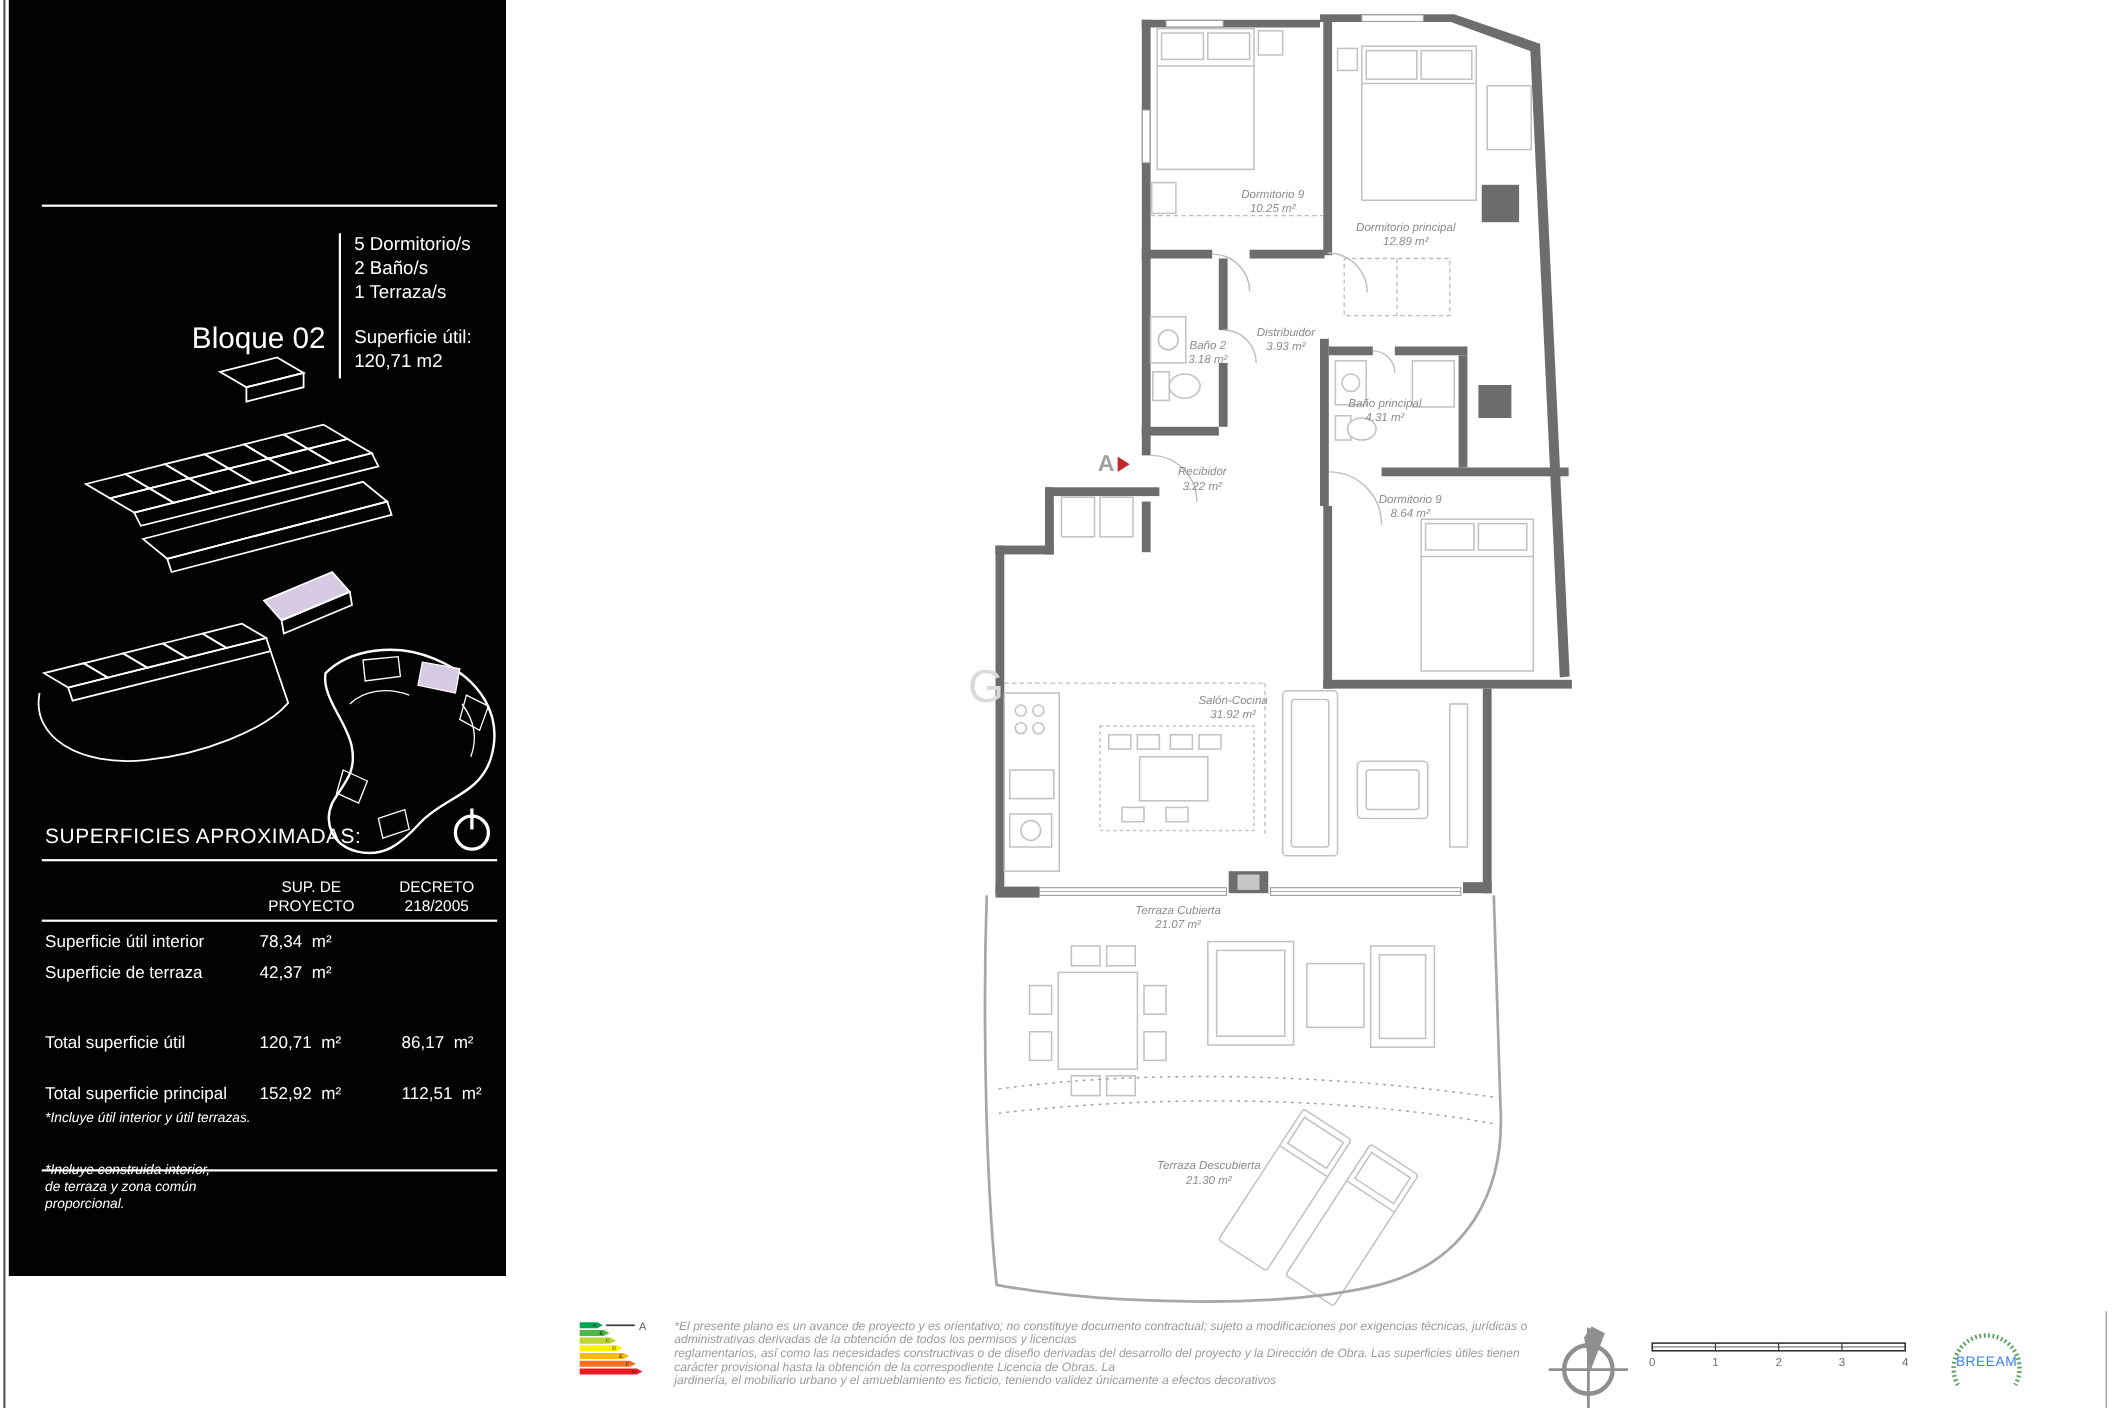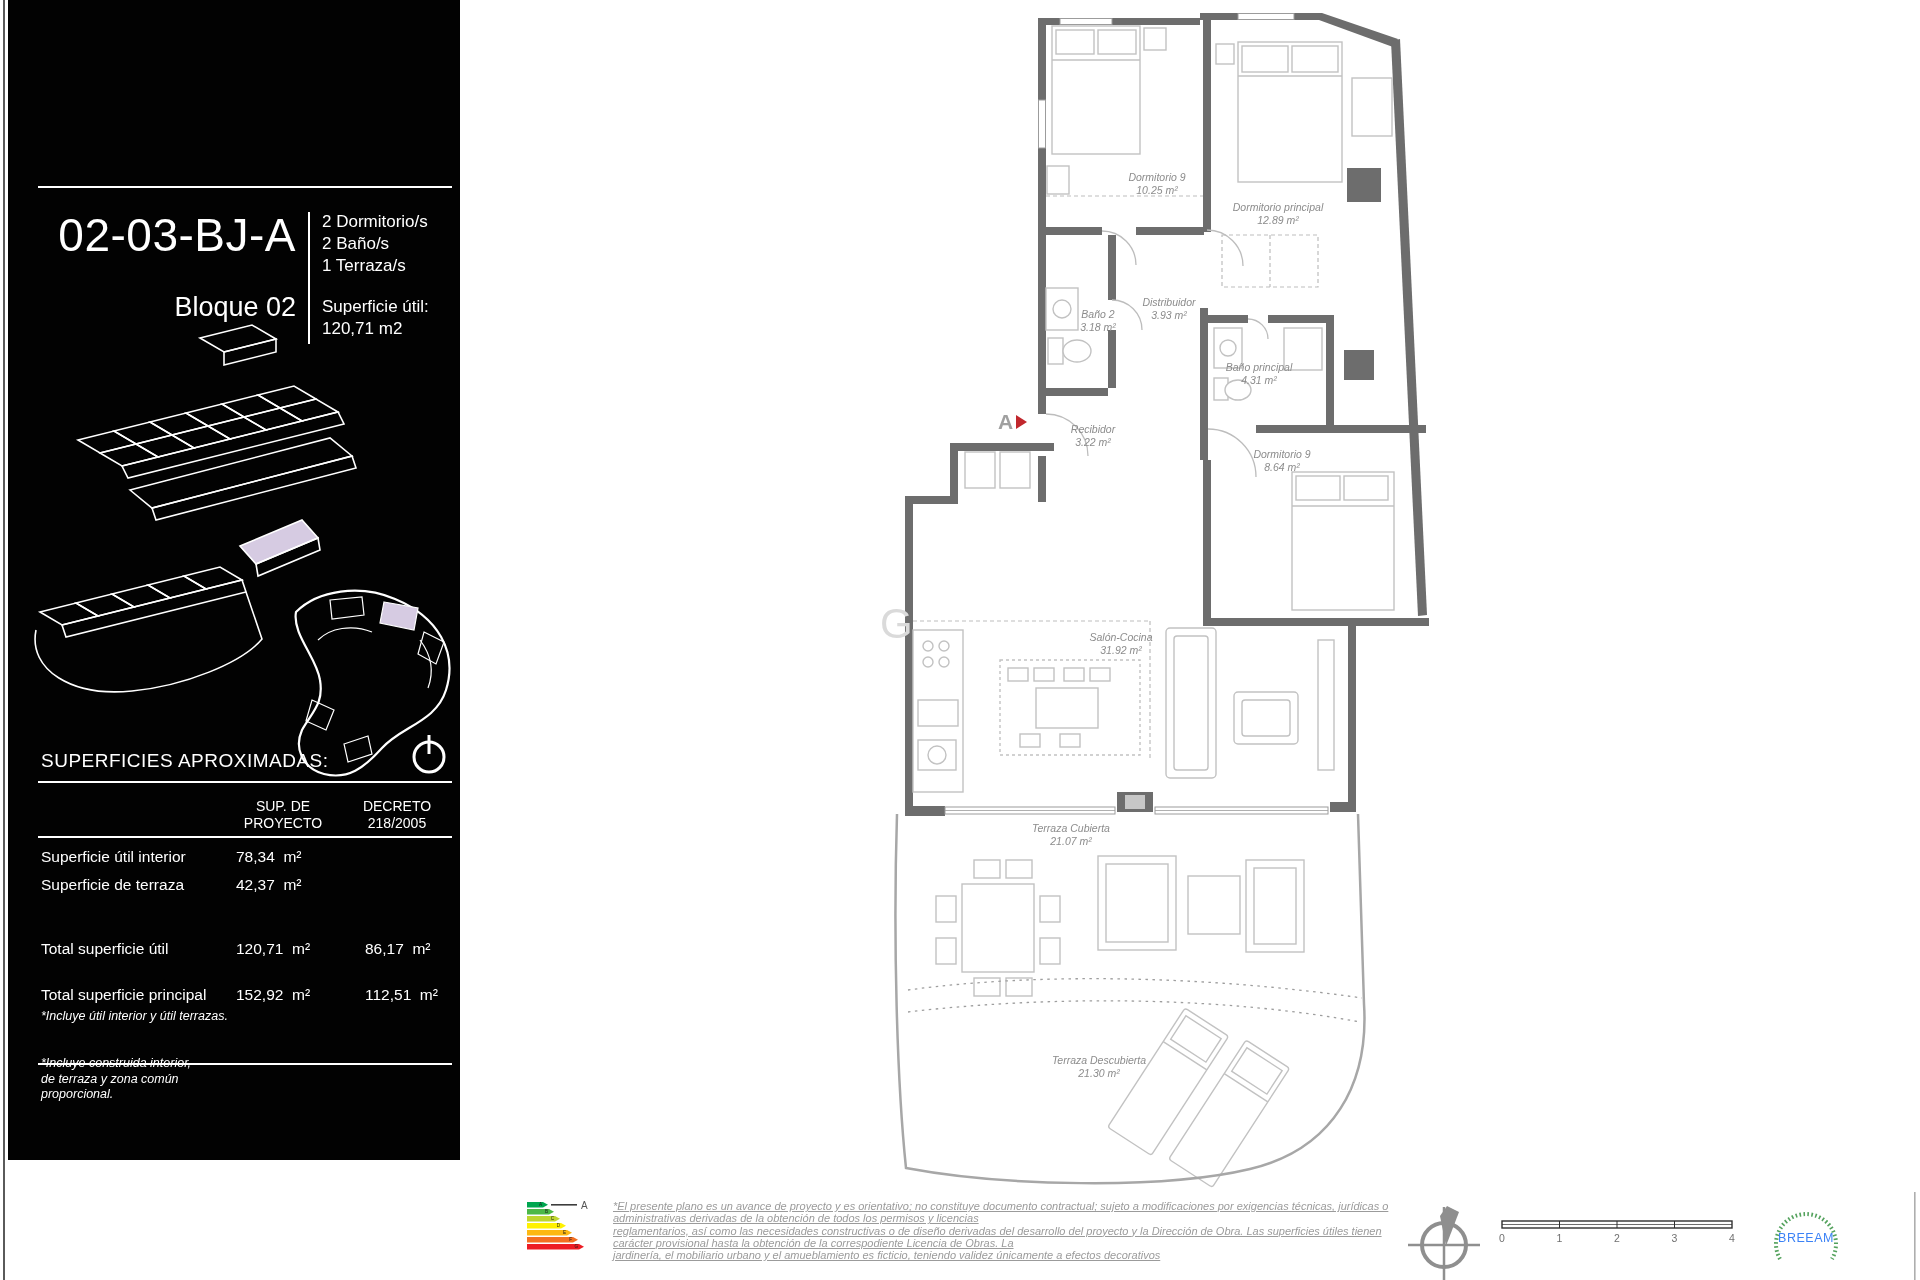--- a/index.html
+++ b/index.html
@@ -27,21 +27,21 @@
   .room-label{position:absolute;color:#8c8c8c;font-style:italic;font-size:10.5px;
               line-height:13px;text-align:center;z-index:5;}
   .room-label span{display:block;}
   #watermark{position:absolute;left:880px;top:600px;font-size:42px;color:#dadada;z-index:4;}
   #entry-marker{position:absolute;left:998px;top:410px;z-index:5;display:flex;align-items:center;}
   #entry-marker .a{font-size:21px;color:#a0a0a0;font-weight:bold;}
   #entry-marker .tri{width:0;height:0;border-left:11px solid #c1272d;
       border-top:7px solid transparent;border-bottom:7px solid transparent;margin-left:3px;}
   
   #disclaimer{position:absolute;left:613px;top:1200px;color:#9b9b9b;font-style:italic;
-              font-size:11px;line-height:12.3px;z-index:5;text-decoration:underline;}
+              font-size:11px;line-height:12.3px;z-index:5;}
   #disclaimer div{white-space:nowrap;}
   #breeam-word{position:absolute;left:1768px;top:1231px;width:76px;text-align:center;
                font-size:12.5px;color:#3b82f6;letter-spacing:.5px;z-index:5;}
   svg{position:absolute;pointer-events:none;}
 </style>
 </head>
 <body>
 
 <div id="panel">
 
@@ -86,24 +86,23 @@
       <polygon stroke-width="1.2" points="344,744 368,736 372,754 348,762"></polygon>
       <polygon stroke-width="1.2" points="384,602 418,608 414,630 380,623" fill="#d6cbe2"></polygon>
     </g>
     <g stroke="#fff" stroke-width="3" fill="none">
       <circle cx="429" cy="757" r="15"></circle>
       <line x1="429" y1="735" x2="429" y2="754"></line>
     </g>
   </svg>
 
   <div class="hr" style="left:30px;top:186px;width:414px"></div>
-  <div class="txt" id="unit-code">02-03-BJ-A</div>
   <div class="txt" id="block-name">Bloque 02</div>
   <div id="vdiv"></div>
-  <div class="txt feat" style="top:211px">2 Dormitorio/s</div>
+  <div class="txt feat" style="top:211px">5 Dormitorio/s</div>
   <div class="txt feat" style="top:233px">2 Baño/s</div>
   <div class="txt feat" style="top:255px">1 Terraza/s</div>
   <div class="txt" id="sup-label">Superficie útil:</div>
   <div class="txt" id="sup-value">120,71  m2</div>
 
   <div class="txt" id="tbl-title">SUPERFICIES APROXIMADAS:</div>
   <div class="hr" style="left:30px;top:781px;width:414px"></div>
   <div class="txt colhead pre" style="left:210px">SUP. DE
 PROYECTO</div>
   <div class="txt colhead pre" style="left:324px">DECRETO

